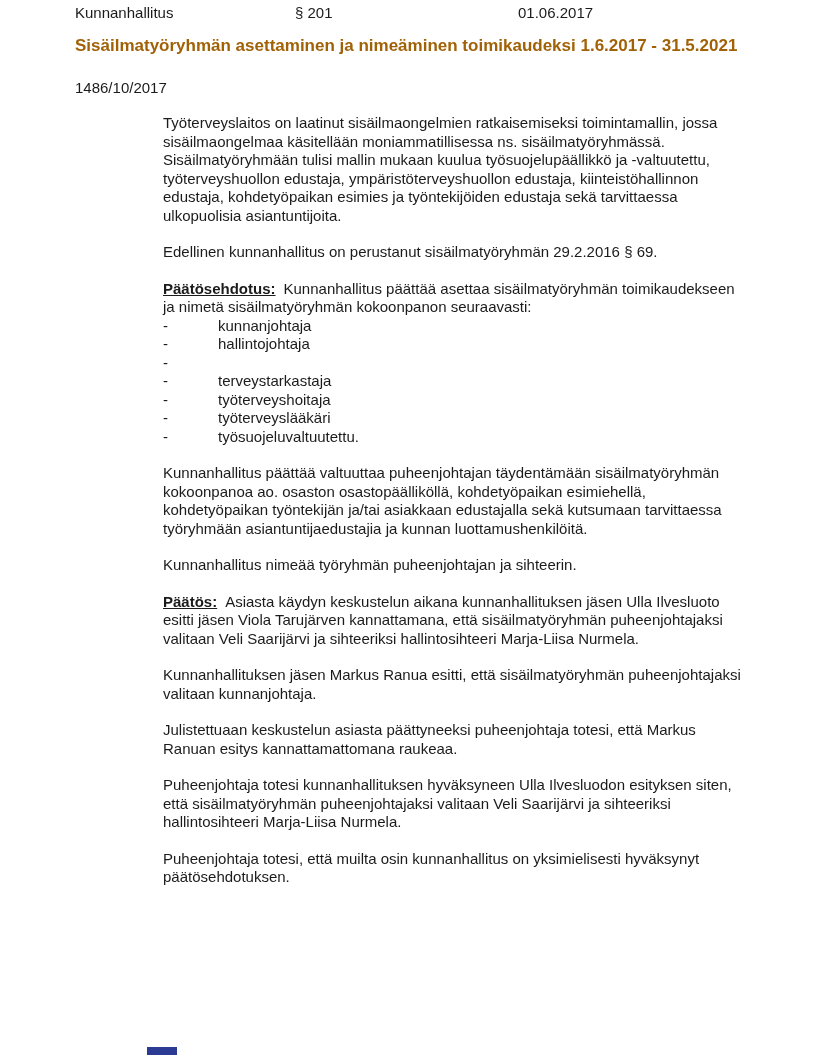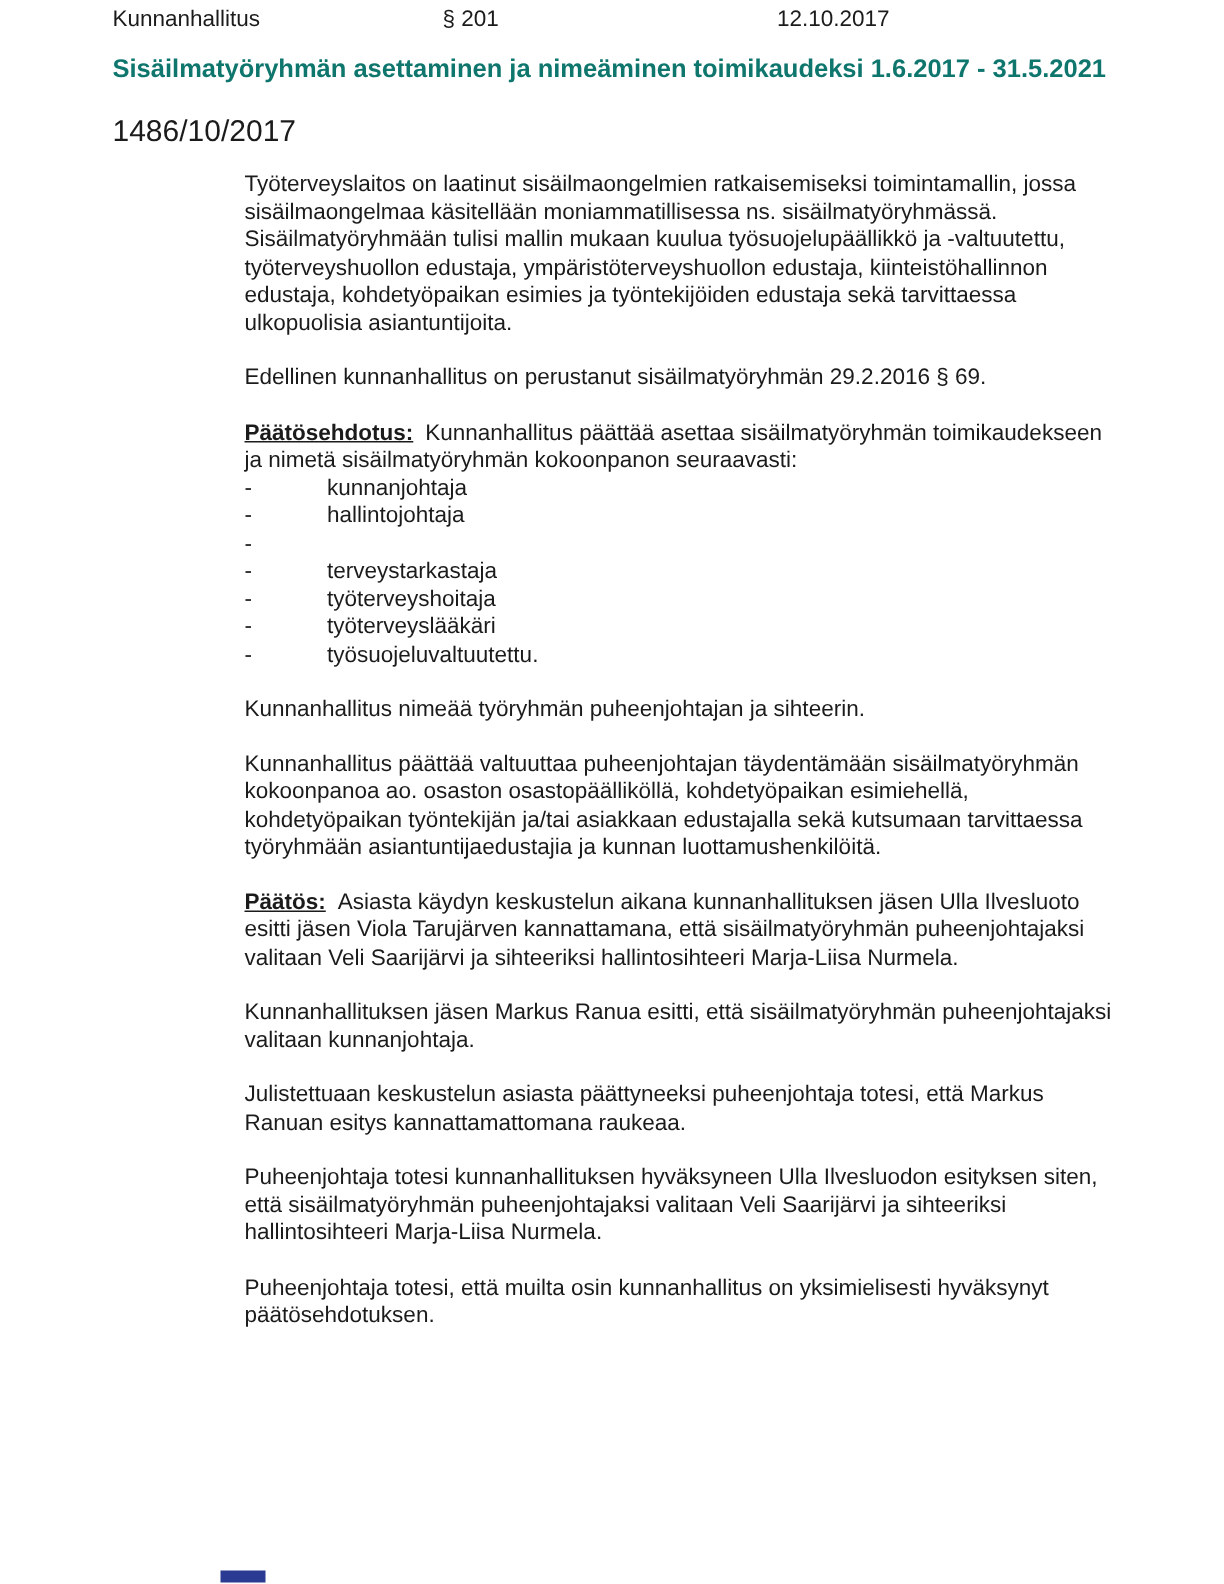--- a/index.html
+++ b/index.html
@@ -21,24 +21,24 @@
   .h-section { left: 295px; }
   .h-date { left: 518px; }
 
   .flow { position: absolute; top: 0; left: 0; right: 0; }
 
   .title {
     margin: 35px 0 0 75px;
     width: 690px;
     font-size: 17px;
     font-weight: bold;
-    color: #0f766e;
+    color: #a16207;
     line-height: 21px;
   }
-  .diary { margin: 23px 0 16px 75px; font-size: 20px; line-height: 18px; }
+  .diary { margin: 23px 0 16px 75px; font-size: 15px; line-height: 18px; }
   .kh-line { margin: 22px 0 0 75px; font-size: 15px; line-height: 18px; }
 
   .content {
     margin: 17px 0 0 163px;
     width: 584px;
     font-size: 15px;
     line-height: 18.5px;
   }
   .para { margin: 0 0 18px 0; }
   .para.no-gap { margin-bottom: 0; }
@@ -60,21 +60,21 @@
   }
 </style>
 </head>
 <body>
 
 <div class="page">
 
   <div class="doc-header">
     <span class="h-org">Kunnanhallitus</span>
     <span class="h-section">§ 201</span>
-    <span class="h-date">12.10.2017</span>
+    <span class="h-date">01.06.2017</span>
   </div>
 
   <div class="flow">
 
     <div class="title">Sisäilmatyöryhmän asettaminen ja nimeäminen toimikaudeksi 1.6.2017 - 31.5.2021</div>
 
     <div class="diary">1486/10/2017</div>
 
 
     <div class="content">
@@ -111,23 +111,23 @@
         <div class="member-row">
           <span class="dash">-</span>
           <span>työterveyslääkäri</span>
         </div>
         <div class="member-row">
           <span class="dash">-</span>
           <span>työsuojeluvaltuutettu.</span>
         </div>
       </div>
 
+      <p class="para">Kunnanhallitus päättää valtuuttaa puheenjohtajan täydentämään sisäilmatyöryhmän kokoonpanoa ao. osaston osastopäälliköllä, kohdetyöpaikan esimiehellä, kohdetyöpaikan työntekijän ja/tai asiakkaan edustajalla sekä kutsumaan tarvittaessa työryhmään asiantuntijaedustajia ja kunnan luottamushenkilöitä.</p>
+
       <p class="para">Kunnanhallitus nimeää työryhmän puheenjohtajan ja sihteerin.</p>
-
-      <p class="para">Kunnanhallitus päättää valtuuttaa puheenjohtajan täydentämään sisäilmatyöryhmän kokoonpanoa ao. osaston osastopäälliköllä, kohdetyöpaikan esimiehellä, kohdetyöpaikan työntekijän ja/tai asiakkaan edustajalla sekä kutsumaan tarvittaessa työryhmään asiantuntijaedustajia ja kunnan luottamushenkilöitä.</p>
 
       <p class="para">
         <span class="inline-label">Päätös:</span><span>Asiasta käydyn keskustelun aikana kunnanhallituksen jäsen Ulla Ilvesluoto esitti jäsen Viola Tarujärven kannattamana, että sisäilmatyöryhmän puheenjohtajaksi valitaan Veli Saarijärvi ja sihteeriksi hallintosihteeri Marja-Liisa Nurmela.</span>
       </p>
 
       <p class="para">Kunnanhallituksen jäsen Markus Ranua esitti, että sisäilmatyöryhmän puheenjohtajaksi valitaan kunnanjohtaja.</p>
 
       <p class="para">Julistettuaan keskustelun asiasta päättyneeksi puheenjohtaja totesi, että Markus Ranuan esitys kannattamattomana raukeaa.</p>
 
       <p class="para">Puheenjohtaja totesi kunnanhallituksen hyväksyneen Ulla Ilvesluodon esityksen siten, että sisäilmatyöryhmän puheenjohtajaksi valitaan Veli Saarijärvi ja sihteeriksi hallintosihteeri Marja-Liisa Nurmela.</p>

